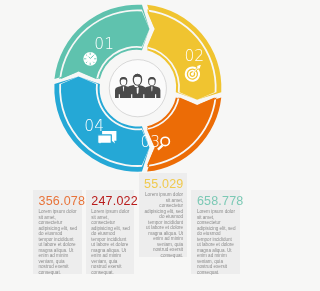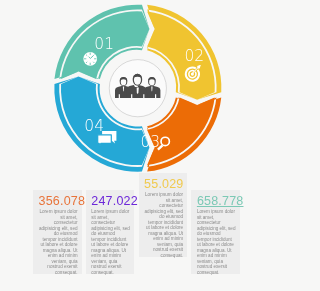--- a/index.html
+++ b/index.html
@@ -92,30 +92,30 @@
         <path d="M0,-5.0 A5.0,5.0 0 1,1 0,5.0 A5.0,5.0 0 1,1 0,-5.0 Z M0,-3.35 A3.35,3.35 0 1,0 0,3.35 A3.35,3.35 0 1,0 0,-3.35 Z" fill-rule="evenodd"></path>
         <path d="M-3.6,3.0 L-1.85,4.75 L-6.5,9.0 L-8.1,7.3 Z"></path>
       </g>
       <text x="84.3" y="131.2" class="seg-num">04</text>
       <g transform="translate(106.5,138.5)" fill="#ffffff">
         <path d="M-4.4,-7.5 L9.9,-7.5 L9.9,2.3 L7.6,2.3 L8.6,5.0 L5.2,2.3 L-4.4,2.3 Z"></path>
         <path d="M-8.8,-3.7 L4.8,-3.7 L4.8,4.8 L-5.6,4.8 L-6.6,7.6 L-7.3,4.8 L-8.8,4.8 Z" stroke="#25a8d6" stroke-width="1.2" stroke-linejoin="round"></path>
       </g>
     </svg>
   <div id="cards">
-      <div class="card" style="left: 33px; top: 190.3px; width: 48.5px; height: 84px; text-align: right;">
+      <div class="card" style="left: 33px; top: 190.3px; width: 48.5px; height: 84px;">
         <div class="num" style="color: rgb(232, 116, 59); left: 5.5px; top: 4px;">356.078</div>
         <div class="body" style="left: 5.5px; top: 19px; width: 39px;">Lorem ipsum dolor sit amet, consectetur adipisicing elit, sed do eiusmod tempor incididunt ut labore et dolore magna aliqua. Ut enim ad minim veniam, quia nostrud exersit consequat.</div>
       </div>
       <div class="card" style="left: 85.8px; top: 190.3px; width: 48.5px; height: 84px;">
-        <div class="num" style="color: #6d28d9; left: 5.5px; top: 4px; text-align: right;">247.022</div>
+        <div class="num" style="color: #b91c1c; left: 5.5px; top: 4px; text-align: right;">247.022</div>
         <div class="body" style="left: 5.5px; top: 19px; width: 39px;">Lorem ipsum dolor sit amet, consectetur adipisicing elit, sed do eiusmod tempor incididunt ut labore et dolore magna aliqua. Ut enim ad minim veniam, quia nostrud exersit consequat.</div>
       </div>
       <div class="card" style="left: 138.6px; top: 173px; width: 48.5px; height: 84px; text-align: right;">
         <div class="num" style="color: rgb(240, 202, 77); left: 5.5px; top: 4px;">55.029</div>
         <div class="body" style="left: 5.5px; top: 19px; width: 39px;">Lorem ipsum dolor sit amet, consectetur adipisicing elit, sed do eiusmod tempor incididunt ut labore et dolore magna aliqua. Ut enim ad minim veniam, quia nostrud exersit consequat.</div>
       </div>
       <div class="card" style="left: 191.4px; top: 190.3px; width: 48.5px; height: 84px;">
-        <div class="num" style="color: rgb(124, 201, 181); left: 5.5px; top: 4px; text-decoration: underline;">658.778</div>
+        <div class="num" style="color: rgb(124, 201, 181); left: 5.5px; top: 4px;">658.778</div>
         <div class="body" style="left: 5.5px; top: 19px; width: 39px;">Lorem ipsum dolor sit amet, consectetur adipisicing elit, sed do eiusmod tempor incididunt ut labore et dolore magna aliqua. Ut enim ad minim veniam, quia nostrud exersit consequat.</div>
       </div>
     </div>
 </div>
 
 </body></html>

